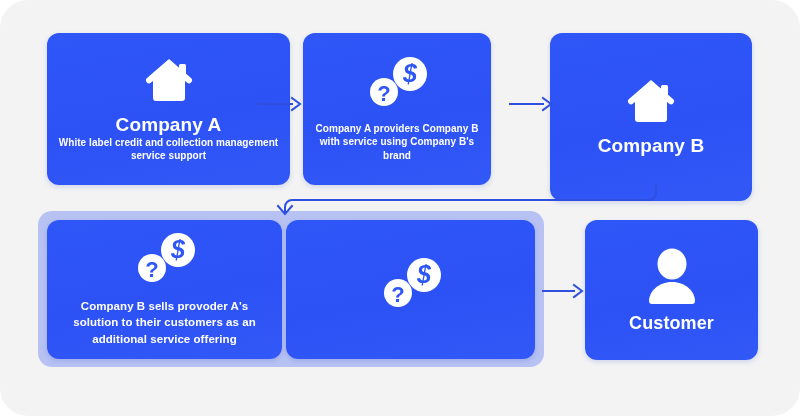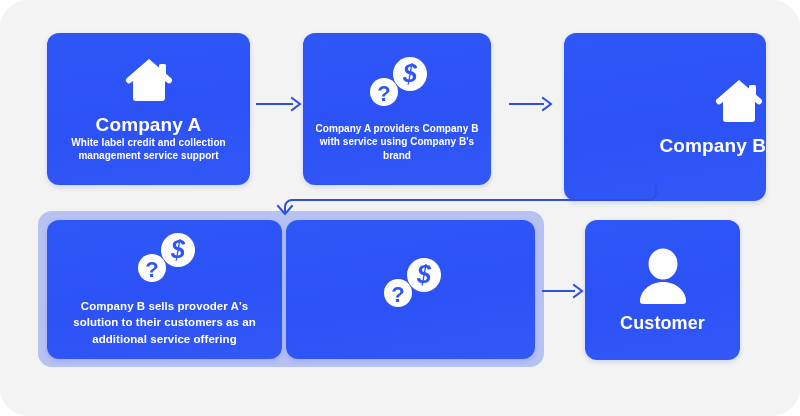--- a/index.html
+++ b/index.html
@@ -55,34 +55,34 @@
     padding: 0 10px;
   }
   .card-sub.body {
     font-size: 11.5px;
     font-weight: bold;
     line-height: 1.42;
     padding: 0 14px;
   }
 
   
-  #box-company-a { left: 47px;  top: 33px;  width: 203px; height: 152px; }
+  #box-company-a { left: 47px;  top: 33px;  width: 243px; height: 152px; }
   #box-service   { left: 303px; top: 33px;  width: 188px; height: 152px; }
-  #box-company-b { left: 564px; top: 33px;  width: 202px; height: 168px; align-items: flex-end; }
+  #box-company-b { left: 550px; top: 33px;  width: 202px; height: 168px; }
 
   #group-panel {
     position: absolute;
     left: 38px; top: 211px;
     width: 506px; height: 156px;
     background: #b7c2f3;
     border-radius: 14px;
   }
   #box-sells     { left: 47px;  top: 220px; width: 235px; height: 139px; }
   #box-utilizes  { left: 286px; top: 220px; width: 249px; height: 139px; }
-  #box-customer  { left: 585px; top: 220px; width: 155px; height: 140px; }
+  #box-customer  { left: 585px; top: 220px; width: 173px; height: 140px; }
 
   
   .icon-slot {
     display: flex;
     align-items: center;
     justify-content: center;
   }
   .icon-house { margin-bottom: 10px; }
   .icon-coins { margin-bottom: 12px; }
   .icon-person { margin-bottom: 8px; }

